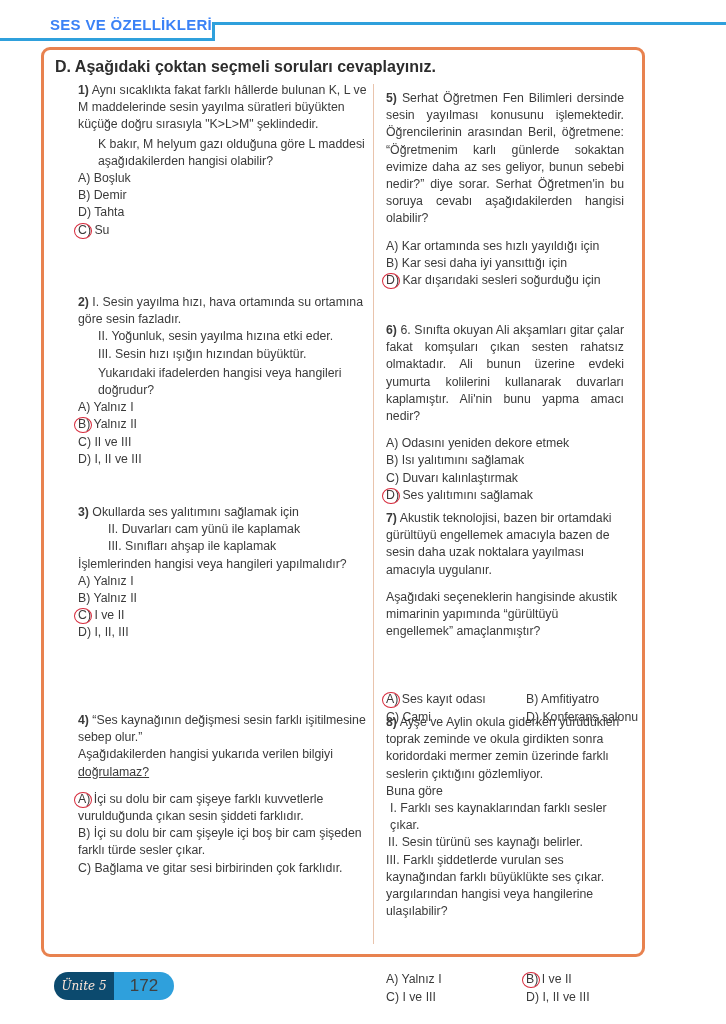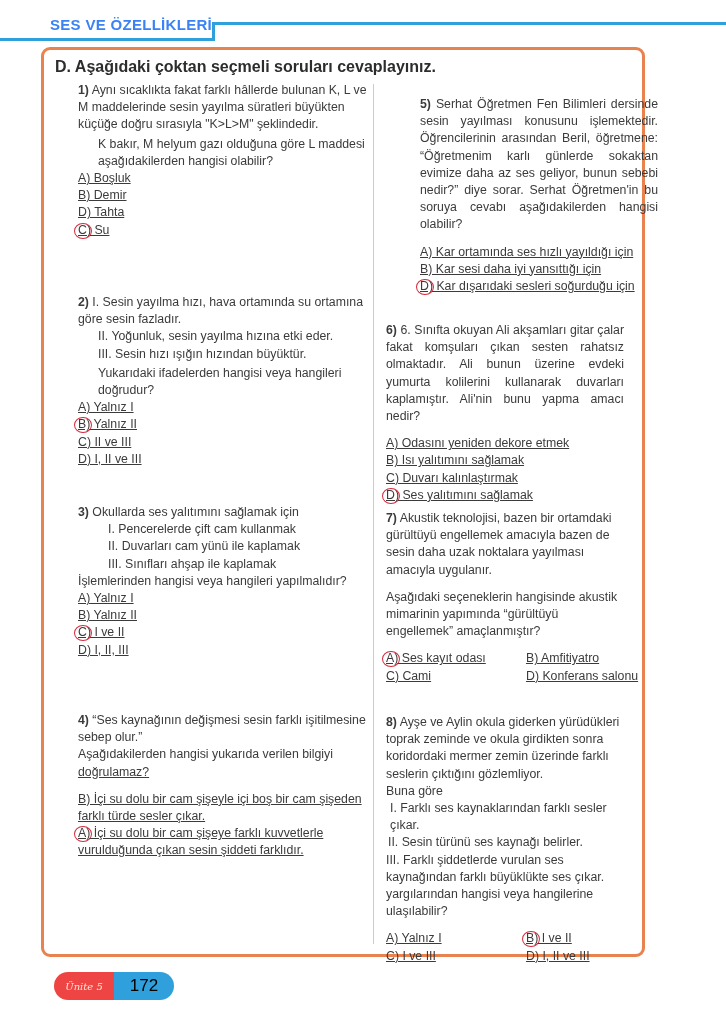--- a/index.html
+++ b/index.html
@@ -26,37 +26,37 @@
   }
   .divider {
     position:absolute; left:373px; top:84px; width:1px; height:860px; background:#e9c4ad;
   }
   .section-title {
     position:absolute; left:55px; top:58px; font-size:16px; font-weight:bold; color:#2d2d2d;
   }
   .col { position:absolute; font-size:12.3px; line-height:17.2px; color:#3b3b3b; }
   .indent { padding-left:20px; }
   .indent2 { padding-left:30px; }
-  .opt { position:relative;text-decoration:underline; }
+  .opt { position:relative; }
   .underline { text-decoration:underline; }
   .mark {
     position:absolute; border:1.6px solid #d6283a; border-radius:50%;
     width:16px; height:14px; left:-4px; top:1px; pointer-events:none;
   }
-  .grid2 { display:grid; grid-template-columns:140px 140px; }
+  .grid2 { display:grid; grid-template-columns:140px 140px;margin-top:41px; }
   .pill {
     position:absolute; left:54px; top:972px; width:120px; height:28px; border-radius:14px;
     overflow:hidden; display:flex;
   }
   .pill-left {
-    background:#ef4444; color:#fde6d8; width:60px; font-style:italic; font-size:10px;
+    background:#0c4a6e; color:#fde6d8; width:60px; font-style:italic; font-size:12px;
     display:flex; align-items:center; justify-content:center; font-family:"DejaVu Serif", serif;
   }
   .pill-right {
-    background:#2fa0dc; color:#000000; flex:1; font-size:17px;
+    background:#2fa0dc; color:#404040; flex:1; font-size:17px;
     display:flex; align-items:center; justify-content:center;
   }
   .blank { height:10px; }
 </style>
 </head>
 <body>
 
 <div class="header-title">SES VE ÖZELLİKLERİ</div>
 <div class="header-line-left"></div>
 <div class="header-step"></div>
@@ -84,43 +84,43 @@
     <div class="indent">III. Sesin hızı ışığın hızından büyüktür.</div>
     <div class="indent" style="padding-top:2px">Yukarıdaki ifadelerden hangisi veya hangileri doğrudur?</div>
     <div class="opt">A) Yalnız I</div>
     <div class="opt"><span>B) Yalnız II</span><span class="mark"></span></div>
     <div class="opt">C) II ve III</div>
     <div class="opt">D) I, II ve III</div>
   </div>
 
   <div style="position:absolute; top:422px; width:290px;">
     <div><span class="num" style="font-weight:bold">3)</span> <span>Okullarda ses yalıtımını sağlamak için</span></div>
-    <div class="indent2">I. Pencerelerde çift cam kullanmak</div>
     <div class="indent2">II. Duvarları cam yünü ile kaplamak</div>
     <div class="indent2">III. Sınıfları ahşap ile kaplamak</div>
     <div>İşlemlerinden hangisi veya hangileri yapılmalıdır?</div>
     <div class="opt">A) Yalnız I</div>
     <div class="opt">B) Yalnız II</div>
     <div class="opt"><span>C) I ve II</span><span class="mark"></span></div>
     <div class="opt">D) I, II, III</div>
   </div>
 
   <div style="position:absolute; top:630px; width:290px;">
     <div><span class="num" style="font-weight:bold">4)</span> <span>“Ses kaynağının değişmesi sesin farklı işitilmesine sebep olur.”</span></div>
     <div>Aşağıdakilerden hangisi yukarıda verilen bilgiyi</div>
     <div class="underline">doğrulamaz?</div>
     <div class="blank"></div>
+    <div class="opt"><span>A) İçi su dolu bir cam şişeye farklı kuvvetlerle vurulduğunda çıkan sesin şiddeti farklıdır.</span><span class="mark"></span></div>
     <div class="opt">B) İçi su dolu bir cam şişeyle içi boş bir cam şişeden farklı türde sesler çıkar.</div>
-    <div class="opt"><span>A) İçi su dolu bir cam şişeye farklı kuvvetlerle vurulduğunda çıkan sesin şiddeti farklıdır.</span><span class="mark"></span></div>
+    <div class="opt">C) Bağlama ve gitar sesi birbirinden çok farklıdır.</div>
   </div>
 </div>
 
 <div class="col" style="left:386px; top:82px; width:238px;">
 
-  <div style="position:absolute; top:14px; width:238px;margin-left:34px;">
+  <div style="position:absolute; top:8px; width:238px;">
     <div style="text-align:justify"><span class="num" style="font-weight:bold">5)</span> <span>Serhat Öğretmen Fen Bilimleri dersinde sesin yayılması konusunu işlemektedir. Öğrencilerinin arasından Beril, öğretmene: “Öğretmenim karlı günlerde sokaktan evimize daha az ses geliyor, bunun sebebi nedir?” diye sorar. Serhat Öğretmen'in bu soruya cevabı aşağıdakilerden hangisi olabilir?</span></div>
     <div class="blank"></div>
     <div class="opt">A) Kar ortamında ses hızlı yayıldığı için</div>
     <div class="opt">B) Kar sesi daha iyi yansıttığı için</div>
     <div class="opt"><span>D) Kar dışarıdaki sesleri soğurduğu için</span><span class="mark"></span></div>
   </div>
 
   <div style="position:absolute; top:240px; width:238px;">
     <div style="text-align:justify"><span class="num" style="font-weight:bold">6)</span> <span>6. Sınıfta okuyan Ali akşamları gitar çalar fakat komşuları çıkan sesten rahatsız olmaktadır. Ali bunun üzerine evdeki yumurta kolilerini kullanarak duvarları kaplamıştır. Ali'nin bunu yapma amacı nedir?</span></div>
     <div class="blank"></div>

